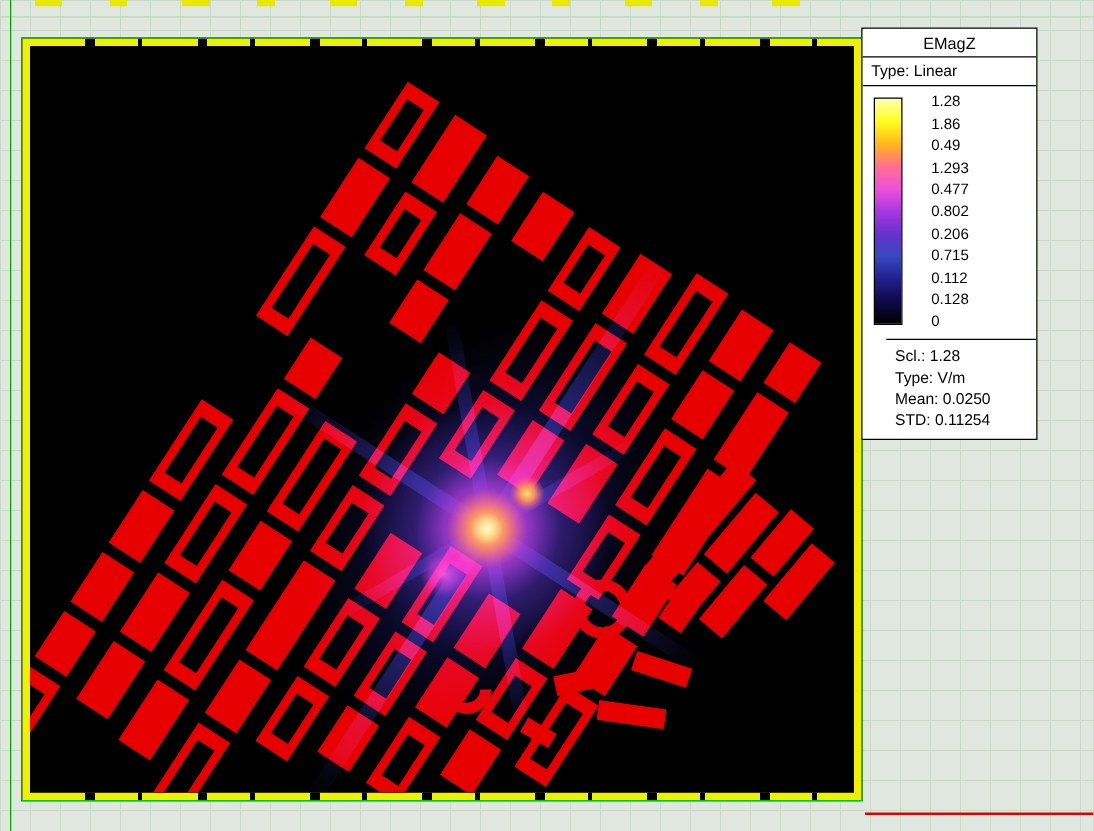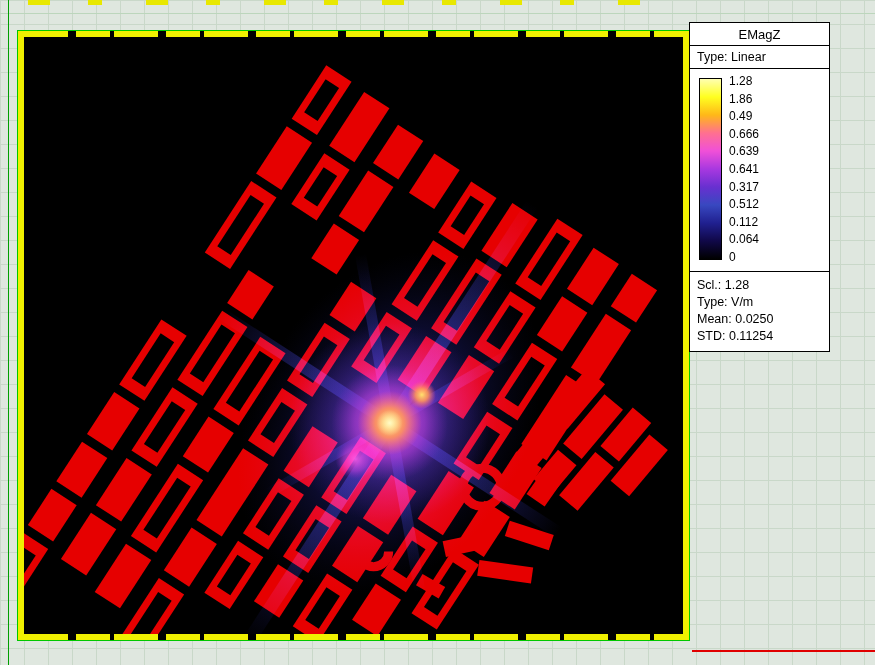--- a/index.html
+++ b/index.html
@@ -39,23 +39,23 @@
   .field-layer{mix-blend-mode:screen;}
 
   .legend{
     position:absolute;left:689px;top:22px;width:141px;box-sizing:border-box;
     background:#fff;border:1px solid #000;color:#000;font-size:12px;
   }
   .legend-title{text-align:center;padding:4px 0 3px;border-bottom:1px solid #000;font-size:13px;}
   .legend-type{padding:4px 3px 4px 7px;border-bottom:1px solid #000;font-size:12.5px;}
   .legend-body{display:flex;padding:9px 4px 8px 9px;}
   .colorbar{width:21px;height:180px;border:1px solid #000;}
-  .ticks{display:flex;flex-direction:column;justify-content:space-between;height:188px;margin-left:7px;margin-top:-3px;}
+  .ticks{display:flex;flex-direction:column;justify-content:space-between;height:188px;margin-left:23px;margin-top:-3px;}
   .tick{line-height:12px;font-size:12px;}
-  .legend-stats{border-top:1px solid #000;padding:5px 6px 6px 7px;line-height:17px;font-size:12.5px;}
+  .legend-stats{border-top:1px solid #000;padding:5px 6px 6px 7px;line-height:17px;font-size:12.5px;margin-left:19px;}
 </style>
 </head>
 <body>
 
 <div class="workspace">
 
   <div class="h-major"></div>
   <div class="y-axis"></div>
   <div class="x-axis"></div>
   <div class="top-marks"></div>
@@ -230,27 +230,27 @@
 
   <div class="legend">
     <div class="legend-title">EMagZ</div>
     <div class="legend-type">Type: Linear</div>
     <div class="legend-body">
       <div class="colorbar" style="background: linear-gradient(rgb(255, 255, 176), rgb(255, 255, 32), rgb(255, 184, 24), rgb(255, 112, 144), rgb(240, 80, 216), rgb(168, 56, 224), rgb(104, 48, 208), rgb(56, 72, 192), rgb(32, 32, 144), rgb(16, 8, 72), rgb(0, 0, 0));"></div>
       <div class="ticks">
         <span class="tick">1.28</span>
         <span class="tick">1.86</span>
         <span class="tick">0.49</span>
-        <span class="tick">0.666</span>
-        <span class="tick">0.639</span>
-        <span class="tick">0.641</span>
-        <span class="tick">0.317</span>
-        <span class="tick">0.512</span>
+        <span class="tick">1.293</span>
+        <span class="tick">0.477</span>
+        <span class="tick">0.802</span>
+        <span class="tick">0.206</span>
+        <span class="tick">0.715</span>
         <span class="tick">0.112</span>
-        <span class="tick">0.064</span>
+        <span class="tick">0.128</span>
         <span class="tick">0</span>
       </div>
     </div>
     <div class="legend-stats">
       <div>Scl.: 1.28</div>
       <div>Type: V/m</div>
       <div>Mean: 0.0250</div>
       <div>STD: 0.11254</div>
     </div>
   </div>

